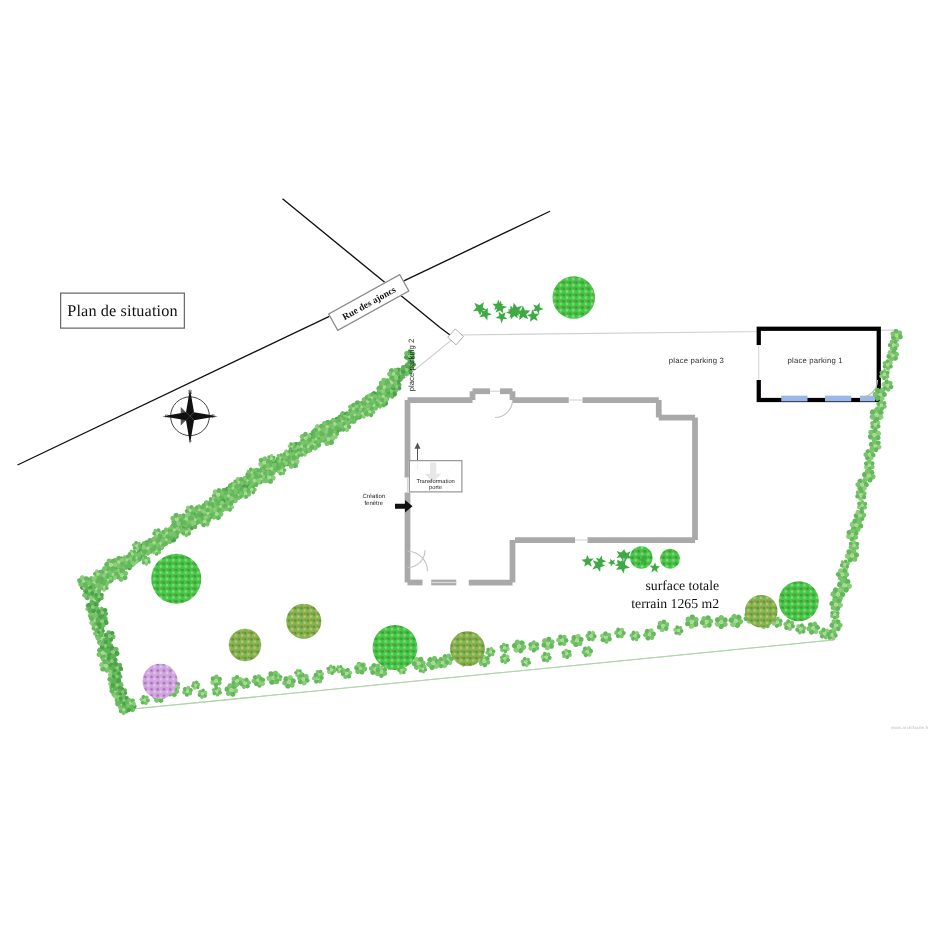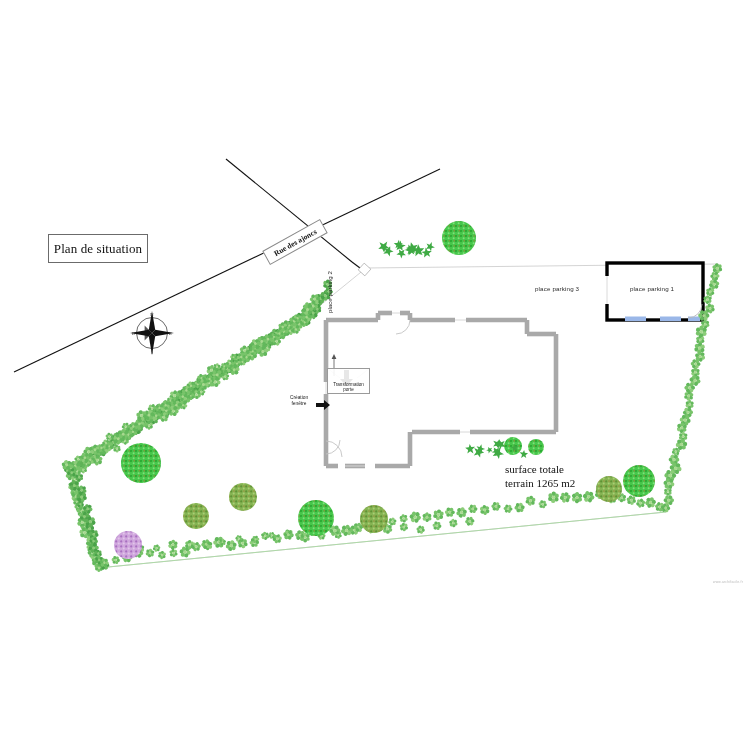--- a/index.html
+++ b/index.html
@@ -120,21 +120,21 @@
     color: #1a1a1a;
     width: 32px;
   }
   
   #surface-lbl {
     left: 505px;
     top: 462px;
     font-family: "Liberation Serif", serif;
     font-size: 11px;
     line-height: 14px;
-    text-align: left;
+    text-align: right;
     color: #111111;
   }
   
   #watermark {
     left: 713px;
     top: 580px;
     font-size: 3.4px;
     color: #b9b9b9;
     letter-spacing: 0.2px;
   }

